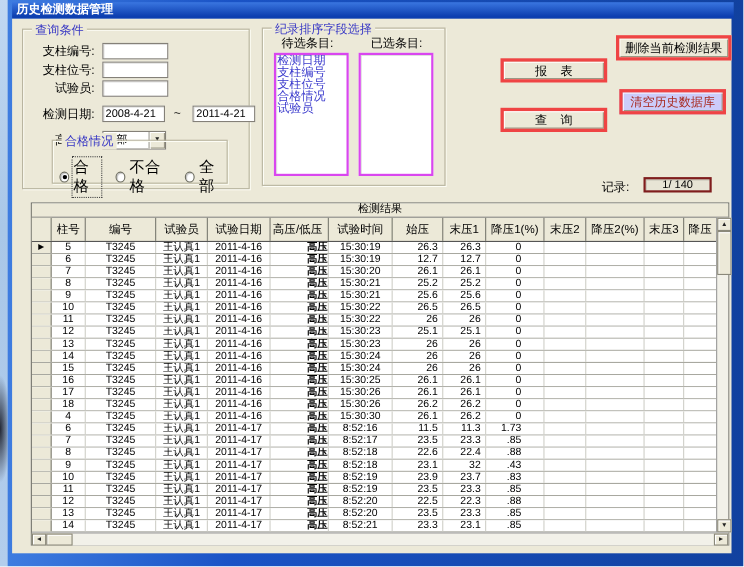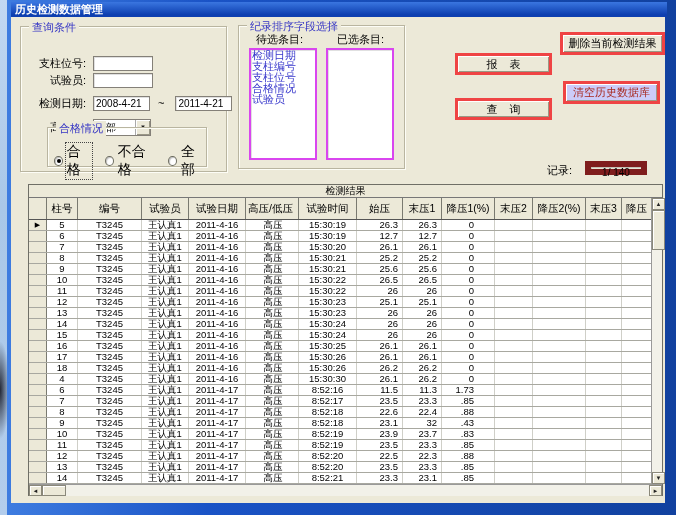--- a/index.html
+++ b/index.html
@@ -59,39 +59,39 @@
     box-shadow: inset 1px 1px 0 #fff, inset -1px -1px 0 #9b9884; font-family:inherit;
     font-size:11px; color:#000; white-space:pre; cursor:default; }
   .b-report { left:444px; top:36px; width:97px; height:22px; }
   .b-query  { left:444px; top:81px; width:97px; height:22px; }
   .b-delete { left:549px; top:15px; width:105px; height:23px; }
   .b-clear  { left:552px; top:64px; width:97px; height:23px; background:var(--clear-bg,#ccccfa); color:var(--clear-fg,#a82a20); }
   .b-back   { left:566px; top:100px; width:85px; height:22px; }
 
   .rec-label { position:absolute; left:536px; top:146px; }
   .rec-box { position:absolute; left:574px; top:144px; width:62px; height:14px; background:#e7e4d5;
-    border:6px solid #7f1d1d; box-shadow: inset 1px 1px 0 rgba(0,0,0,.15); font-size:10px; line-height:12px; text-align:center; }
+    border:2px solid #7f1d1d; box-shadow: inset 1px 1px 0 rgba(0,0,0,.15); font-size:10px; line-height:12px; text-align:center; }
 
   
   .grid { position:absolute; left:17px; top:167px; width:635px; height:312px; border:1px solid #6f6f66; background:#fff; }
   .grid-caption { height:13px; background:var(--client-bg,#ece9d8); border-bottom:1px solid #777;
     text-align:center; font-size:10px; line-height:12px; }
   .grid-main { display:flex; height:286px; }
   .grid-cols { width:622px; }
   .thead { display:flex; height:22px; background:var(--client-bg,#ece9d8); border-bottom:1px solid #555; }
   .thead .tc { border-right:1px solid #7a7a70; display:flex; align-items:center; justify-content:center; font-size:10.5px; }
   .thead .tc.c5 { justify-content:flex-start; padding-left:2px; }
   .tbody { height:264px; overflow:hidden; }
   .trow { display:flex; height:11px; border-bottom:1px solid #a8a8a0; background:#fff; }
   .trow .tc { border-right:1px solid #cfcfc8; font-size:9.5px; line-height:10px; overflow:hidden; white-space:nowrap; text-align:center; }
   .tc.sel { width:18px; background:var(--client-bg,#ece9d8); border-right:1px solid #7a7a70; font-size:7px; line-height:10px; color:#000; }
   .c1{width:31px;} .c2{width:64px;} .c3{width:47px;} .c4{width:57px;} .c5{width:53px;}
   .c6{width:58px;} .c7{width:46px;} .c8{width:39px;} .c9{width:53px;} .c10{width:38px;}
   .c11{width:53px;} .c12{width:36px;} .c13{width:29px; border-right:none !important;}
-  .trow .tc.c5 { text-align:center; padding-left:2px; }
+  .trow .tc.c5 { text-align:right; padding-left:2px;font-weight:bold; }
   .trow .tc.c7, .trow .tc.c8 { text-align:right; padding-right:4px; }
   .trow .tc.c9 { text-align:right; padding-right:20px; }
 
   .vscroll { width:13px; height:286px; background:#f2f1e9; border-left:1px solid #999; position:relative; }
   .sbtn { position:absolute; left:0; width:13px; height:12px; background:var(--client-bg,#ece9d8);
     border:1px solid #8a887a; box-shadow: inset 1px 1px 0 #fff; font-size:6px; text-align:center; line-height:10px; color:#222; }
   .v-up { top:0; } .v-down { bottom:0; }
   .v-thumb { position:absolute; left:0; top:12px; width:13px; height:40px; background:var(--client-bg,#ece9d8);
     border:1px solid #8a887a; box-shadow: inset 1px 1px 0 #fff; }
   .hscroll { height:12px; background:#f2f1e9; border-top:1px solid #999; position:relative; }
@@ -105,20 +105,24 @@
 <div class="screen">
   <div class="desktop-strip"></div>
   <div class="window">
     <div class="titlebar">
       <span>历史检测数据管理</span>
     </div>
     <div class="client">
 
       <div class="groupbox gb1">
         <span class="gb-title">查询条件</span>
+        <div class="frow r1">
+          <label>支柱编号:</label>
+          <input class="tbox" value="" style="">
+        </div>
         <div class="frow r2">
           <label>支柱位号:</label>
           <input class="tbox" value="" style="">
         </div>
         <div class="frow r3">
           <label>试验员:</label>
           <input class="tbox" value="" style="">
         </div>
         <div class="frow r4">
           <label>检测日期:</label>

